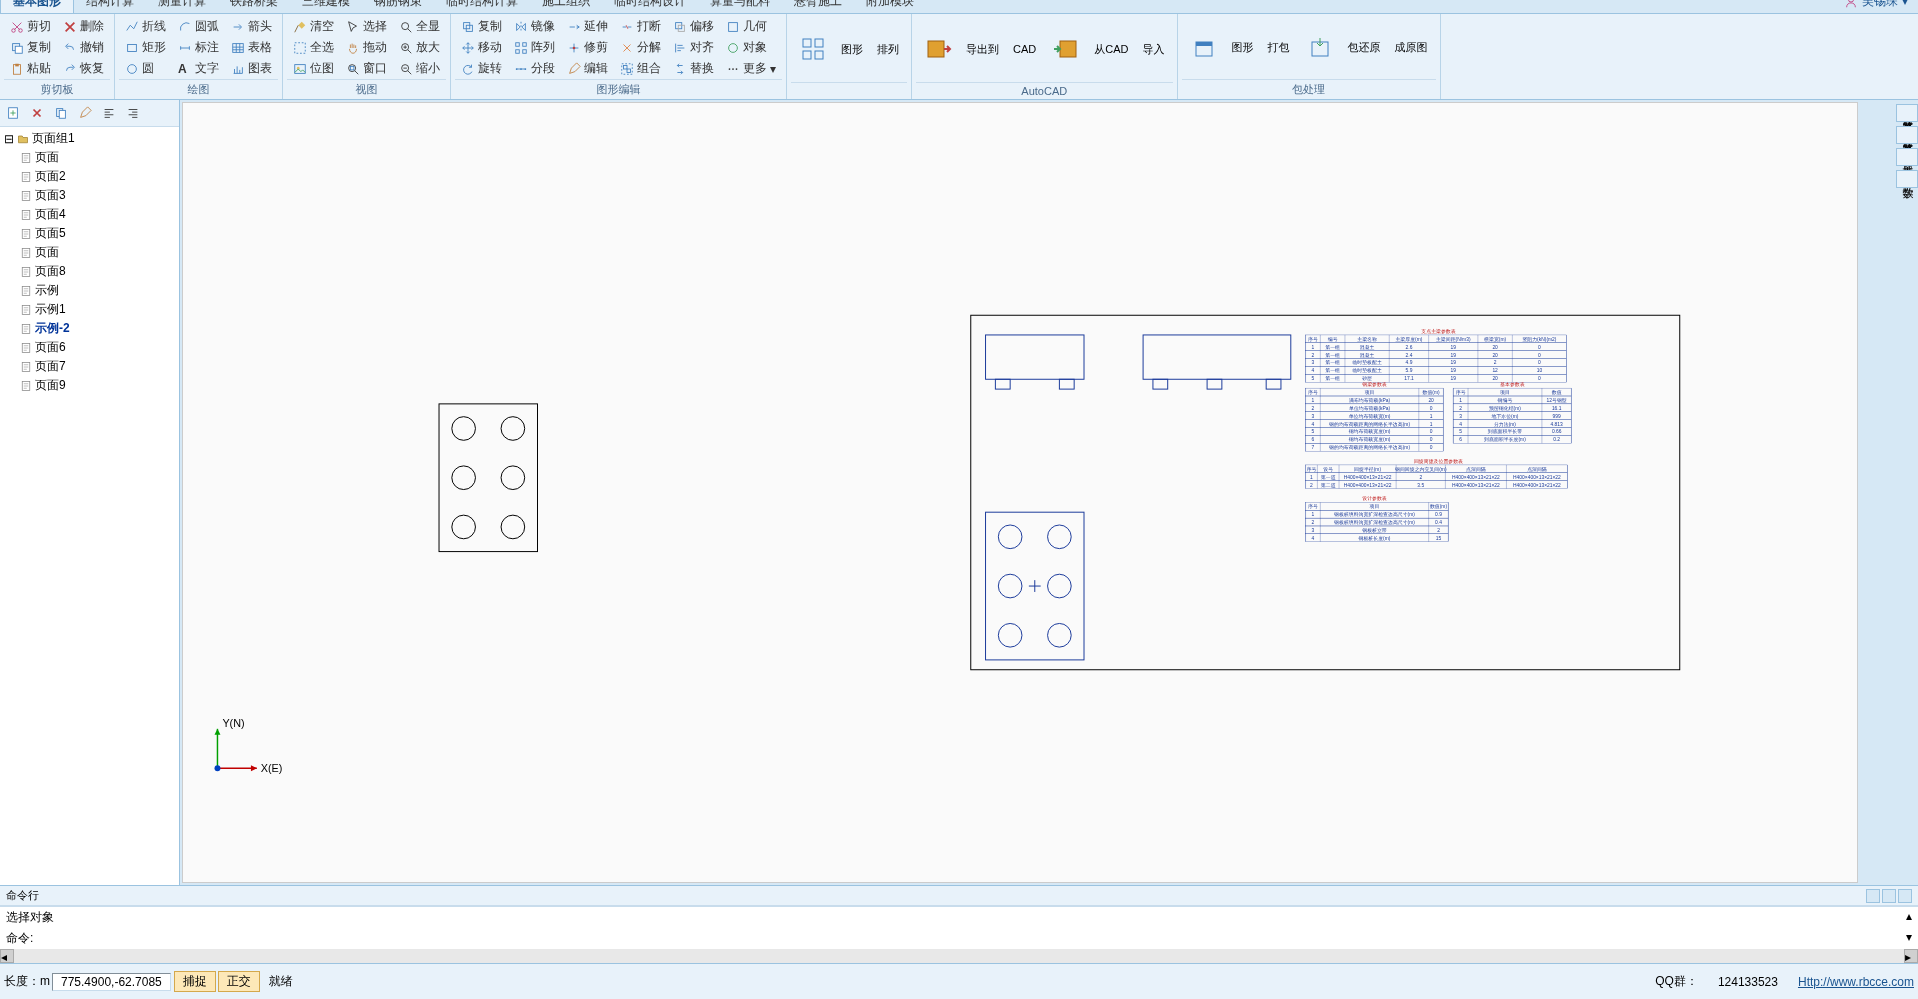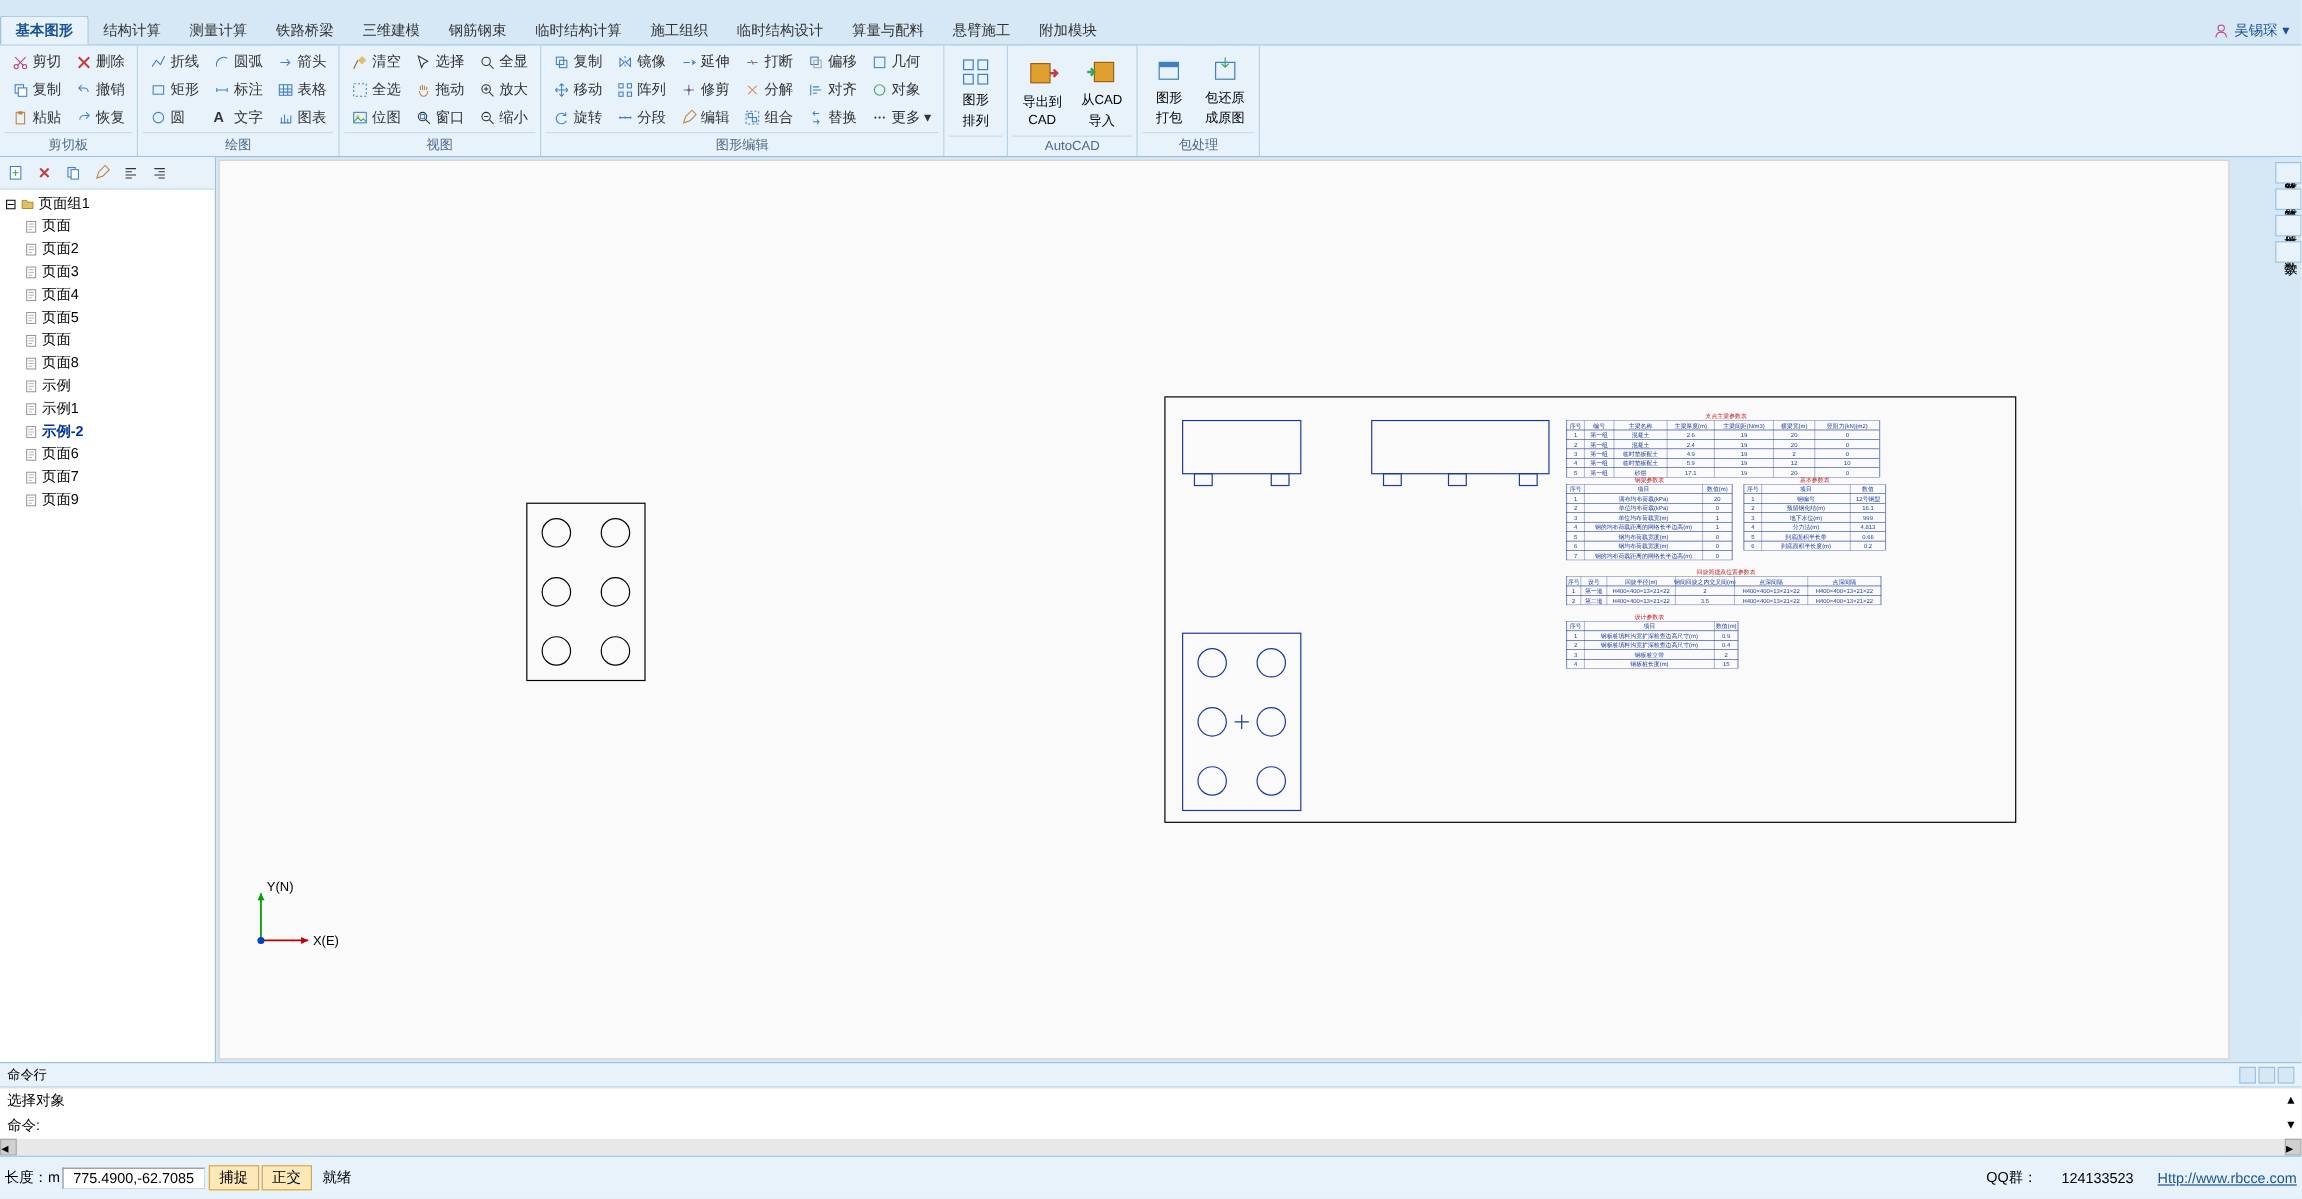--- a/index.html
+++ b/index.html
@@ -1,31 +1,31 @@
 <!DOCTYPE html>
 <html><head>
 <meta charset="utf-8">
 <style>
 * { margin: 0; padding: 0; box-sizing: border-box; }
 body { font-family: "Microsoft YaHei", sans-serif; font-size: 12px; background: #d6e8f5; overflow: hidden; }
 .app { width: 1918px; height: 999px; display: flex; flex-direction: column; }
 
 
-.tabs { display: flex; background: #d6e8f5; border-bottom: 1px solid #9bc3e0; height: 38px; align-items: flex-end; font-family: Liberation Serif, serif; }
+.tabs { display: flex; background: #d6e8f5; border-bottom: 1px solid #9bc3e0; height: 14px; align-items: flex-end; font-family: Liberation Serif, serif; }
 .tab { padding: 3px 12px; font-size: 12px; color: #333; cursor: pointer; }
 .tab.active { background: #e8f2fa; border: 1px solid #9bc3e0; border-bottom: none; border-radius: 3px 3px 0 0; font-weight: bold; color: #1a5490; }
 .user-area { margin-left: auto; padding: 3px 10px; display: flex; align-items: center; gap: 4px; color: #1a5490; }
 
 
 .ribbon { display: flex; background: #e8f2fa; border-bottom: 1px solid #9bc3e0; }
 .ribbon-group { border-right: 1px solid #b8d4e8; display: flex; flex-direction: column; padding: 2px 4px; }
 .ribbon-body { display: flex; flex: 1; }
 .ribbon-col { display: flex; flex-direction: column; justify-content: space-around; padding: 0 2px; }
 .ribbon-btn { display: flex; align-items: center; gap: 3px; padding: 2px 4px; cursor: pointer; white-space: nowrap; font-size: 12px; color: #333; }
-.ribbon-big { display: flex; flex-direction: column; align-items: center; justify-content: center; padding: 4px 8px; cursor: pointer; gap: 2px; text-align: center; font-size: 11px; }
+.ribbon-big { display: flex; flex-direction: row; align-items: center; justify-content: center; padding: 4px 8px; cursor: pointer; gap: 14px; text-align: center; font-size: 11px; }
 .ribbon-label { text-align: center; font-size: 11px; color: #4a6a8a; padding: 2px 0 0 0; border-top: 1px solid #c8dcec; }
 .ico { width: 14px; height: 14px; display: inline-block; flex-shrink: 0; }
 .ico-big { width: 28px; height: 28px; }
 
 
 .main { flex: 1; display: flex; min-height: 0; }
 .sidebar { width: 180px; background: #fff; border-right: 1px solid #9bc3e0; display: flex; flex-direction: column; }
 .sidebar-tools { display: flex; background: #e8f2fa; border-bottom: 1px solid #c8dcec; padding: 2px; gap: 2px; }
 .sidebar-tool { width: 22px; height: 22px; display: flex; align-items: center; justify-content: center; cursor: pointer; }
 .tree { flex: 1; overflow: auto; padding: 2px; }

